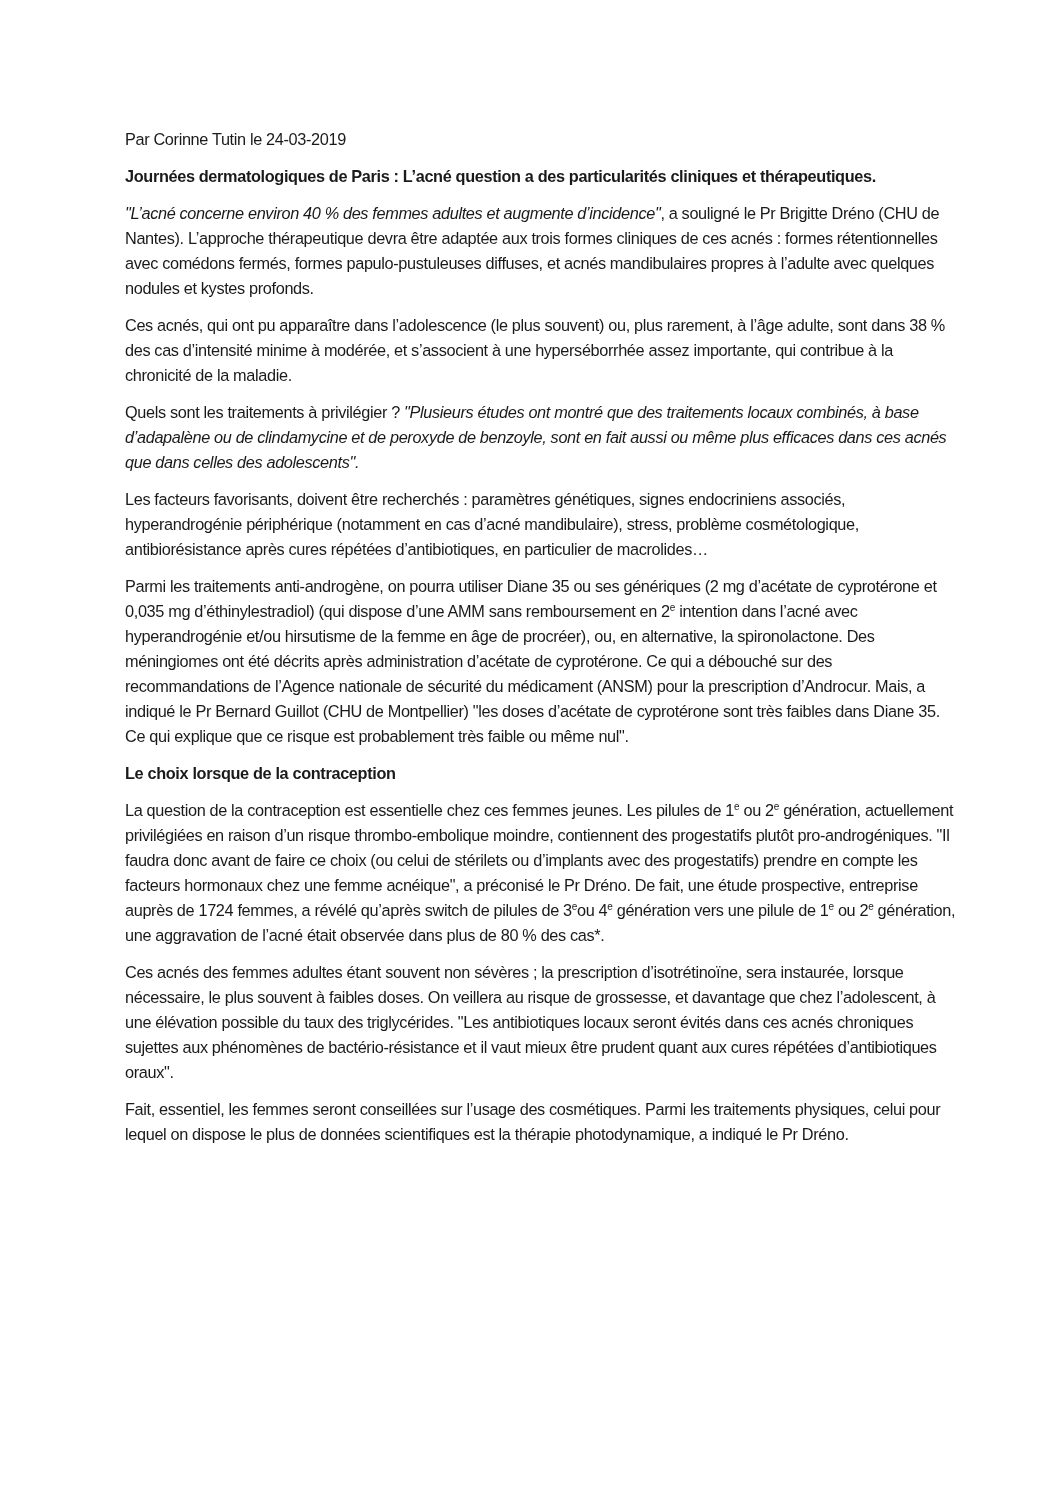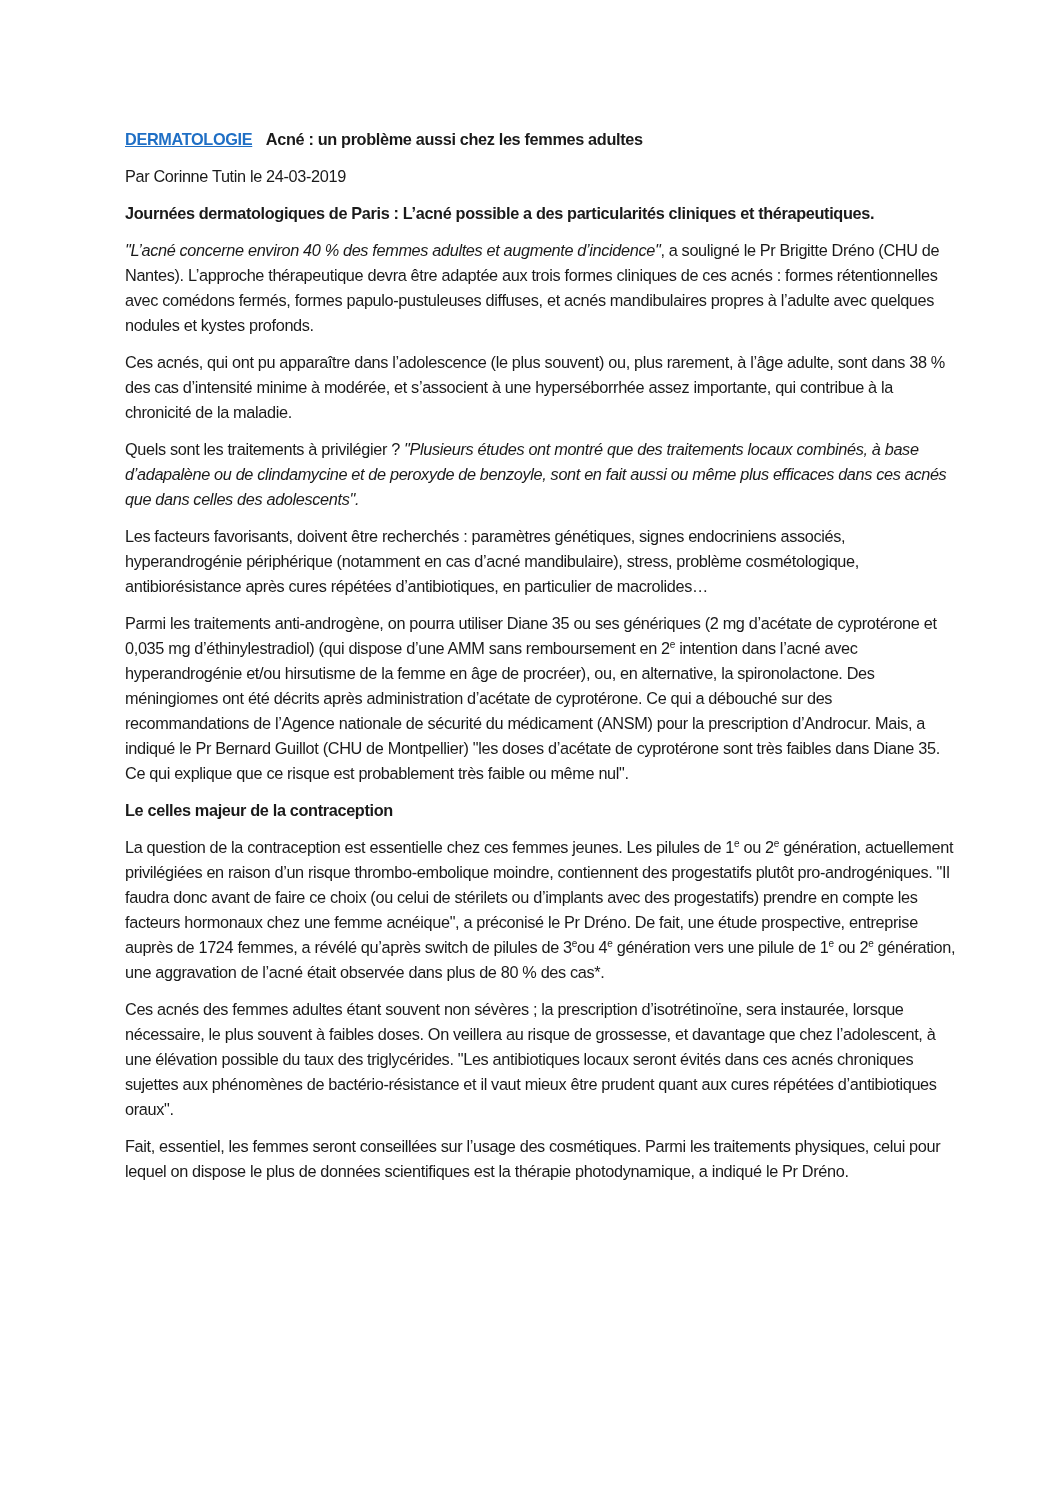--- a/index.html
+++ b/index.html
@@ -17,35 +17,31 @@
   }
   .byline { margin-top: 0; }
   .bold { font-weight: bold; }
   em { font-style: italic; }
   sup { font-size: 10px; line-height: 0; vertical-align: super; }
 </style>
 </head>
 <body>
 
 <div class="page">
-  <p class="title-line">
-    <a>DERMATOLOGIE</a>
-    <span>Acné : un problème aussi chez les femmes adultes</span>
-  </p>
   <p class="byline">Par Corinne Tutin le 24-03-2019</p>
-  <p class="bold">Journées dermatologiques de Paris : L’acné possible a des particularités cliniques et thérapeutiques.</p>
+  <p class="bold">Journées dermatologiques de Paris : L’acné question a des particularités cliniques et thérapeutiques.</p>
 
   <p><em>"L’acné concerne environ 40 % des femmes adultes et augmente d’incidence"</em><span>, a souligné le Pr Brigitte Dréno (CHU de Nantes). L’approche thérapeutique devra être adaptée aux trois formes cliniques de ces acnés : formes rétentionnelles avec comédons fermés, formes papulo-pustuleuses diffuses, et acnés mandibulaires propres à l’adulte avec quelques nodules et kystes profonds.</span></p>
 
   <p>Ces acnés, qui ont pu apparaître dans l’adolescence (le plus souvent) ou, plus rarement, à l’âge adulte, sont dans 38 % des cas d’intensité minime à modérée, et s’associent à une hyperséborrhée assez importante, qui contribue à la chronicité de la maladie.</p>
   <p><span>Quels sont les traitements à privilégier ? </span><em>"Plusieurs études ont montré que des traitements locaux combinés, à base d’adapalène ou de clindamycine et de peroxyde de benzoyle, sont en fait aussi ou même plus efficaces dans ces acnés que dans celles des adolescents".</em></p>
 
   <p>Les facteurs favorisants, doivent être recherchés : paramètres génétiques, signes endocriniens associés, hyperandrogénie périphérique (notamment en cas d’acné mandibulaire), stress, problème cosmétologique, antibiorésistance après cures répétées d’antibiotiques, en particulier de macrolides…</p>
 
   <p><span>Parmi les traitements anti-androgène, on pourra utiliser Diane 35 ou ses génériques (2 mg d’acétate de cyprotérone et 0,035 mg d’éthinylestradiol) (qui dispose d’une AMM sans remboursement en 2</span><sup>e</sup><span> intention dans l’acné avec hyperandrogénie et/ou hirsutisme de la femme en âge de procréer), ou, en alternative, la spironolactone. Des méningiomes ont été décrits après administration d’acétate de cyprotérone. Ce qui a débouché sur des recommandations de l’Agence nationale de sécurité du médicament (ANSM) pour la prescription d’Androcur. Mais, a indiqué le Pr Bernard Guillot (CHU de Montpellier) "les doses d’acétate de cyprotérone sont très faibles dans Diane 35. Ce qui explique que ce risque est probablement très faible ou même nul".</span></p>
 
-  <p class="bold">Le celles majeur de la contraception</p>
+  <p class="bold">Le choix lorsque de la contraception</p>
 
   <p><span>La question de la contraception est essentielle chez ces femmes jeunes.  Les pilules de 1</span><sup>e</sup><span> ou 2</span><sup>e</sup><span> génération, actuellement privilégiées en raison d’un risque thrombo-embolique moindre, contiennent des progestatifs plutôt pro-androgéniques. "Il faudra donc avant de faire ce choix (ou celui de stérilets ou d’implants avec des progestatifs) prendre en compte les facteurs hormonaux chez une femme acnéique", a préconisé le Pr Dréno. De fait, une étude prospective, entreprise auprès de 1724 femmes, a révélé qu’après switch de pilules de 3</span><sup>e</sup><span>ou 4</span><sup>e</sup><span> génération vers une pilule de 1</span><sup>e</sup><span> ou 2</span><sup>e</sup><span> génération, une aggravation de l’acné était observée dans plus de 80 % des cas*.</span></p>
 
   <p>Ces acnés des femmes adultes étant souvent non sévères ; la prescription d’isotrétinoïne, sera instaurée, lorsque nécessaire, le plus souvent à faibles doses. On veillera au risque de grossesse, et davantage que chez l’adolescent, à une élévation possible du taux des triglycérides. "Les antibiotiques locaux seront évités dans ces acnés chroniques sujettes aux phénomènes de bactério-résistance et il vaut mieux être prudent quant aux cures répétées d’antibiotiques oraux".</p>
   <p>Fait, essentiel, les femmes seront conseillées sur l’usage des cosmétiques. Parmi les traitements physiques, celui pour lequel on dispose le plus de données scientifiques est la thérapie photodynamique, a indiqué le Pr Dréno.</p>
 </div>
 
 </body></html>

